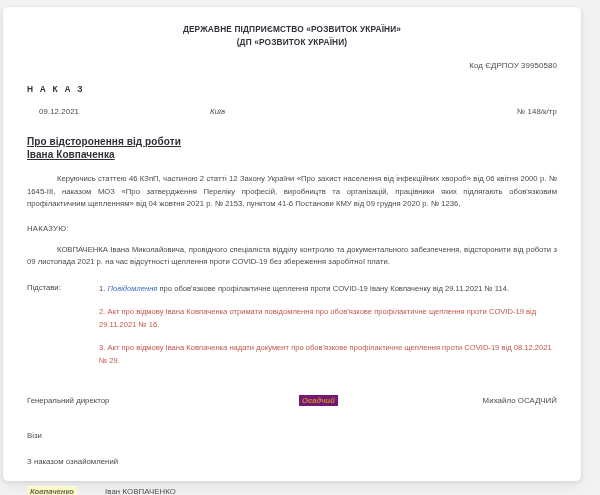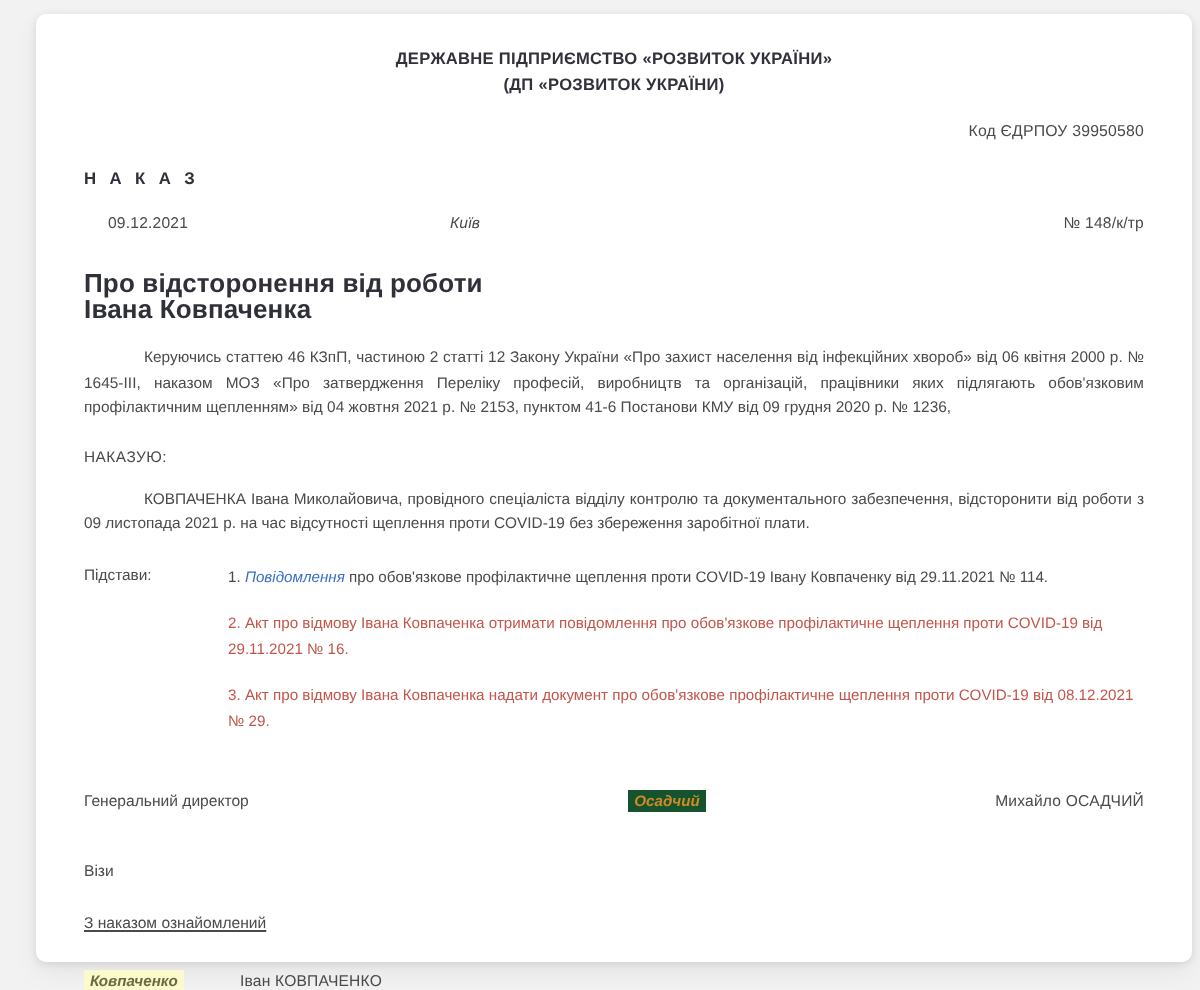--- a/index.html
+++ b/index.html
@@ -10,21 +10,21 @@
     width: 600px;
     height: 495px;
     background: #f2f2f3;
     font-family: "Liberation Sans", sans-serif;
     color: #3a3a3c;
     overflow: hidden;
   }
 
   .page {
     position: absolute;
-    left: 18px;
+    left: 3px;
     top: 7px;
     width: 578px;
     height: 474px;
     background: #ffffff;
     border-radius: 5px;
     box-shadow: 0 1px 4px rgba(0,0,0,0.10), 0 6px 14px rgba(0,0,0,0.05);
     box-sizing: border-box;
     padding: 16px 24px 10px 24px;
   }
 
@@ -65,25 +65,26 @@
     letter-spacing: 0.1px;
     padding-left: 12px;
   }
   .meta-date { width: 33%; text-align: left; }
   .meta-city { width: 34%; text-align: left; font-style: italic; }
   .meta-num  { width: 33%; text-align: right; }
 
   
   .subject {
     margin-top: 20px;
-    font-size: 13px;
+    font-size: 10px;
     font-weight: bold;
     color: #2f3039;
     line-height: 12.5px;
     letter-spacing: 0.08px;
+    text-decoration: underline;
   }
 
   
   .para {
     margin-top: 12px;
     font-size: 7.7px;
     line-height: 12.6px;
     color: #4a4a4e;
     text-align: justify;
     text-indent: 30px;
@@ -139,21 +140,21 @@
     display: flex;
     align-items: baseline;
     font-size: 7.8px;
     color: #4a4a4e;
   }
   .sign-title { width: 42%; text-align: left; }
   .sign-mark  { width: 26%; text-align: center; }
   .sign-name  { width: 32%; text-align: right; letter-spacing: 0.1px; }
 
   .hl {
-    background: #14532d;
+    background: #701a75;
     color: #d08a25;
     font-style: italic;
     font-weight: bold;
     padding: 1px 3px;
     font-size: 7.6px;
   }
   .hl-plain {
     background: #fbfacd;
     color: #6b6b43;
     font-style: italic;
@@ -165,21 +166,20 @@
   
   .visa-label {
     margin-top: 26px;
     font-size: 7.8px;
     color: #4a4a4e;
   }
   .visa-ack {
     margin-top: 17px;
     font-size: 7.8px;
     color: #4a4a4e;
-    text-decoration: underline;
   }
   .visa-sign-row {
     margin-top: 14px;
     display: flex;
     align-items: baseline;
   }
   .visa-sign-mark { flex: 0 0 78px; }
   .visa-sign-name {
     font-size: 7.8px;
     color: #4a4a4e;

